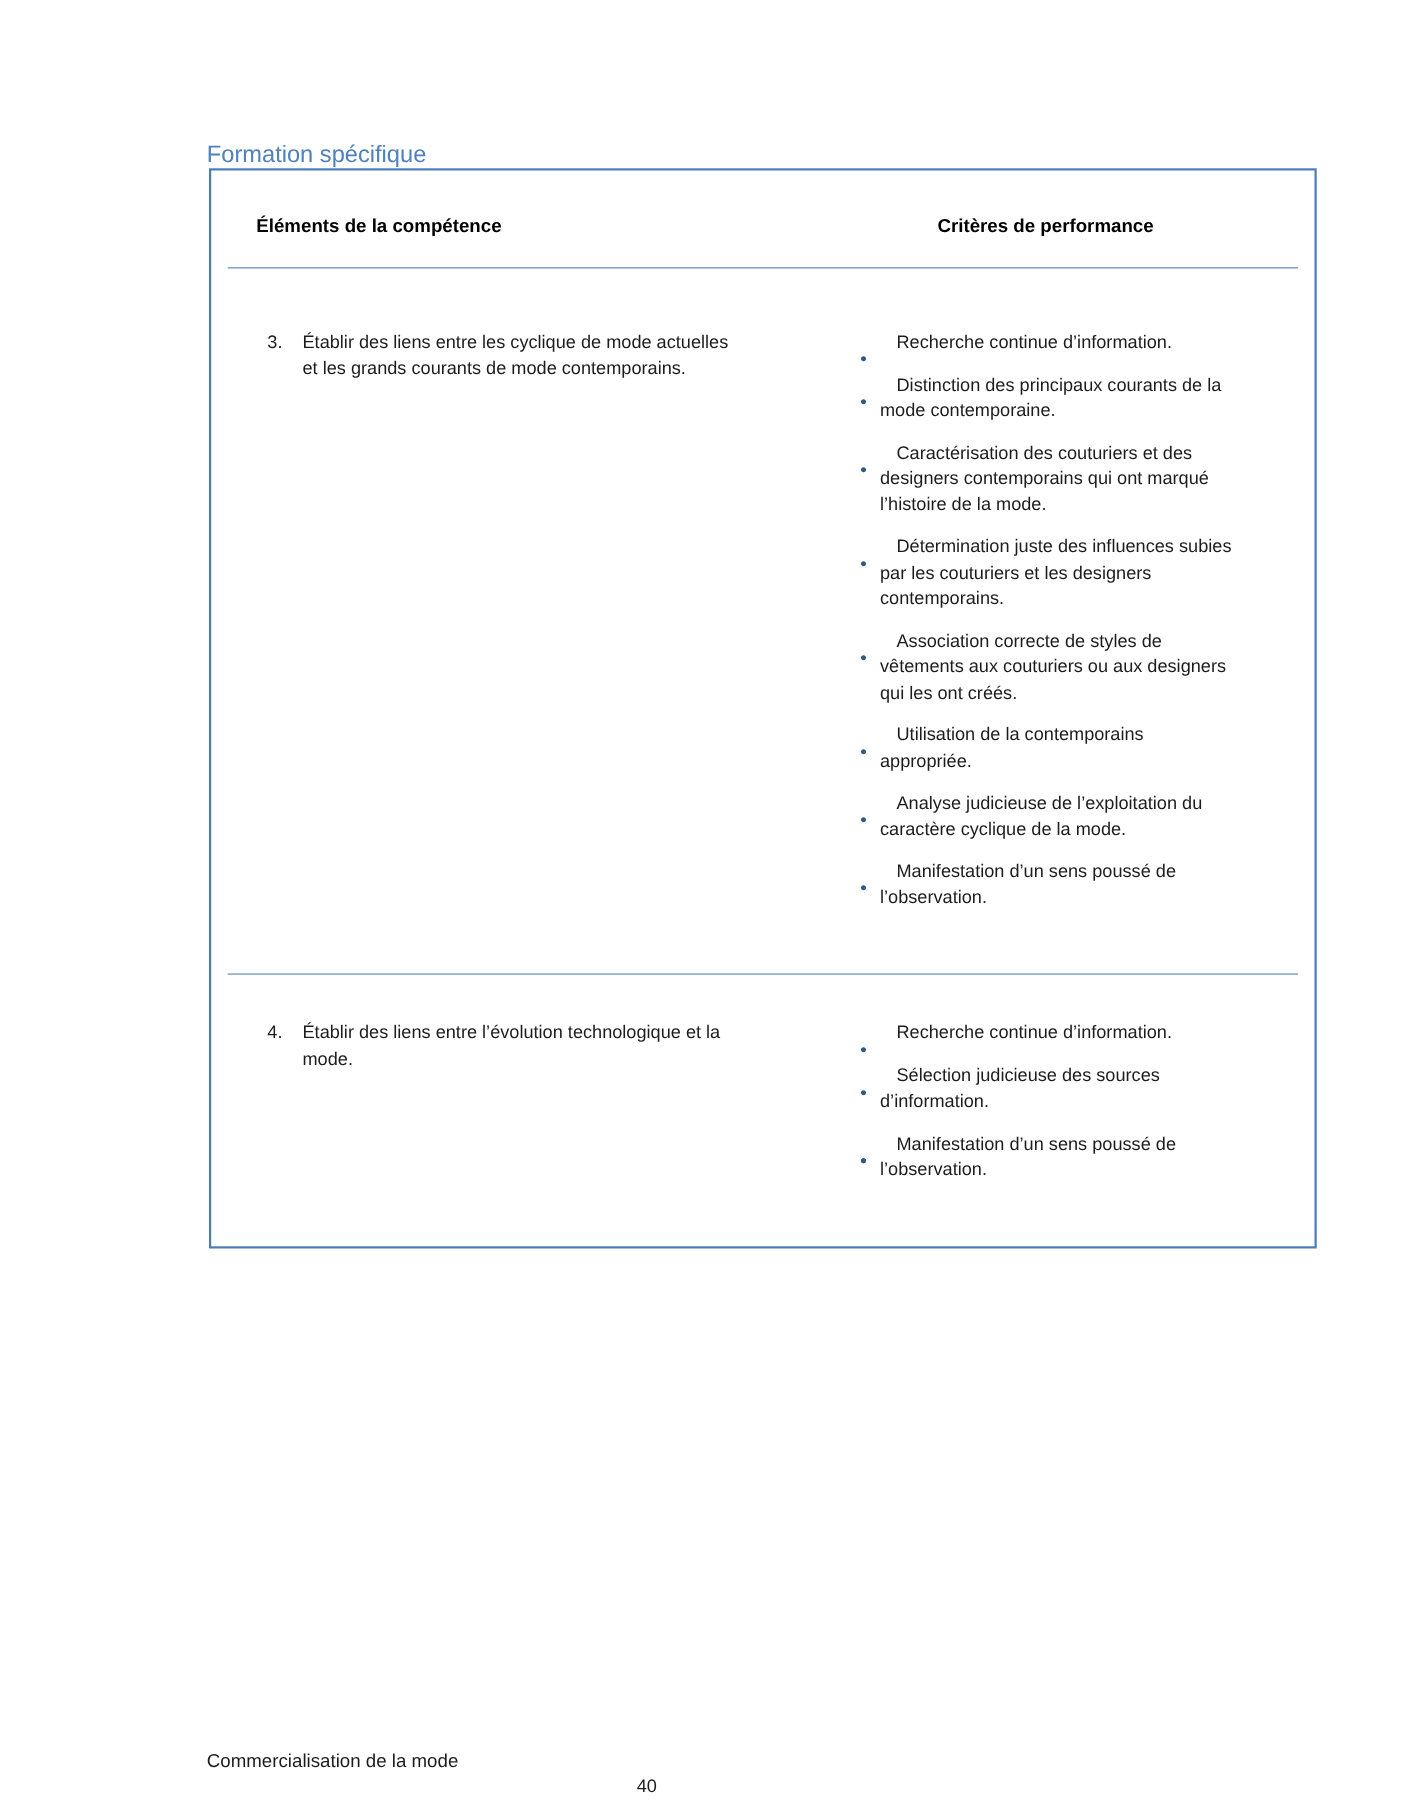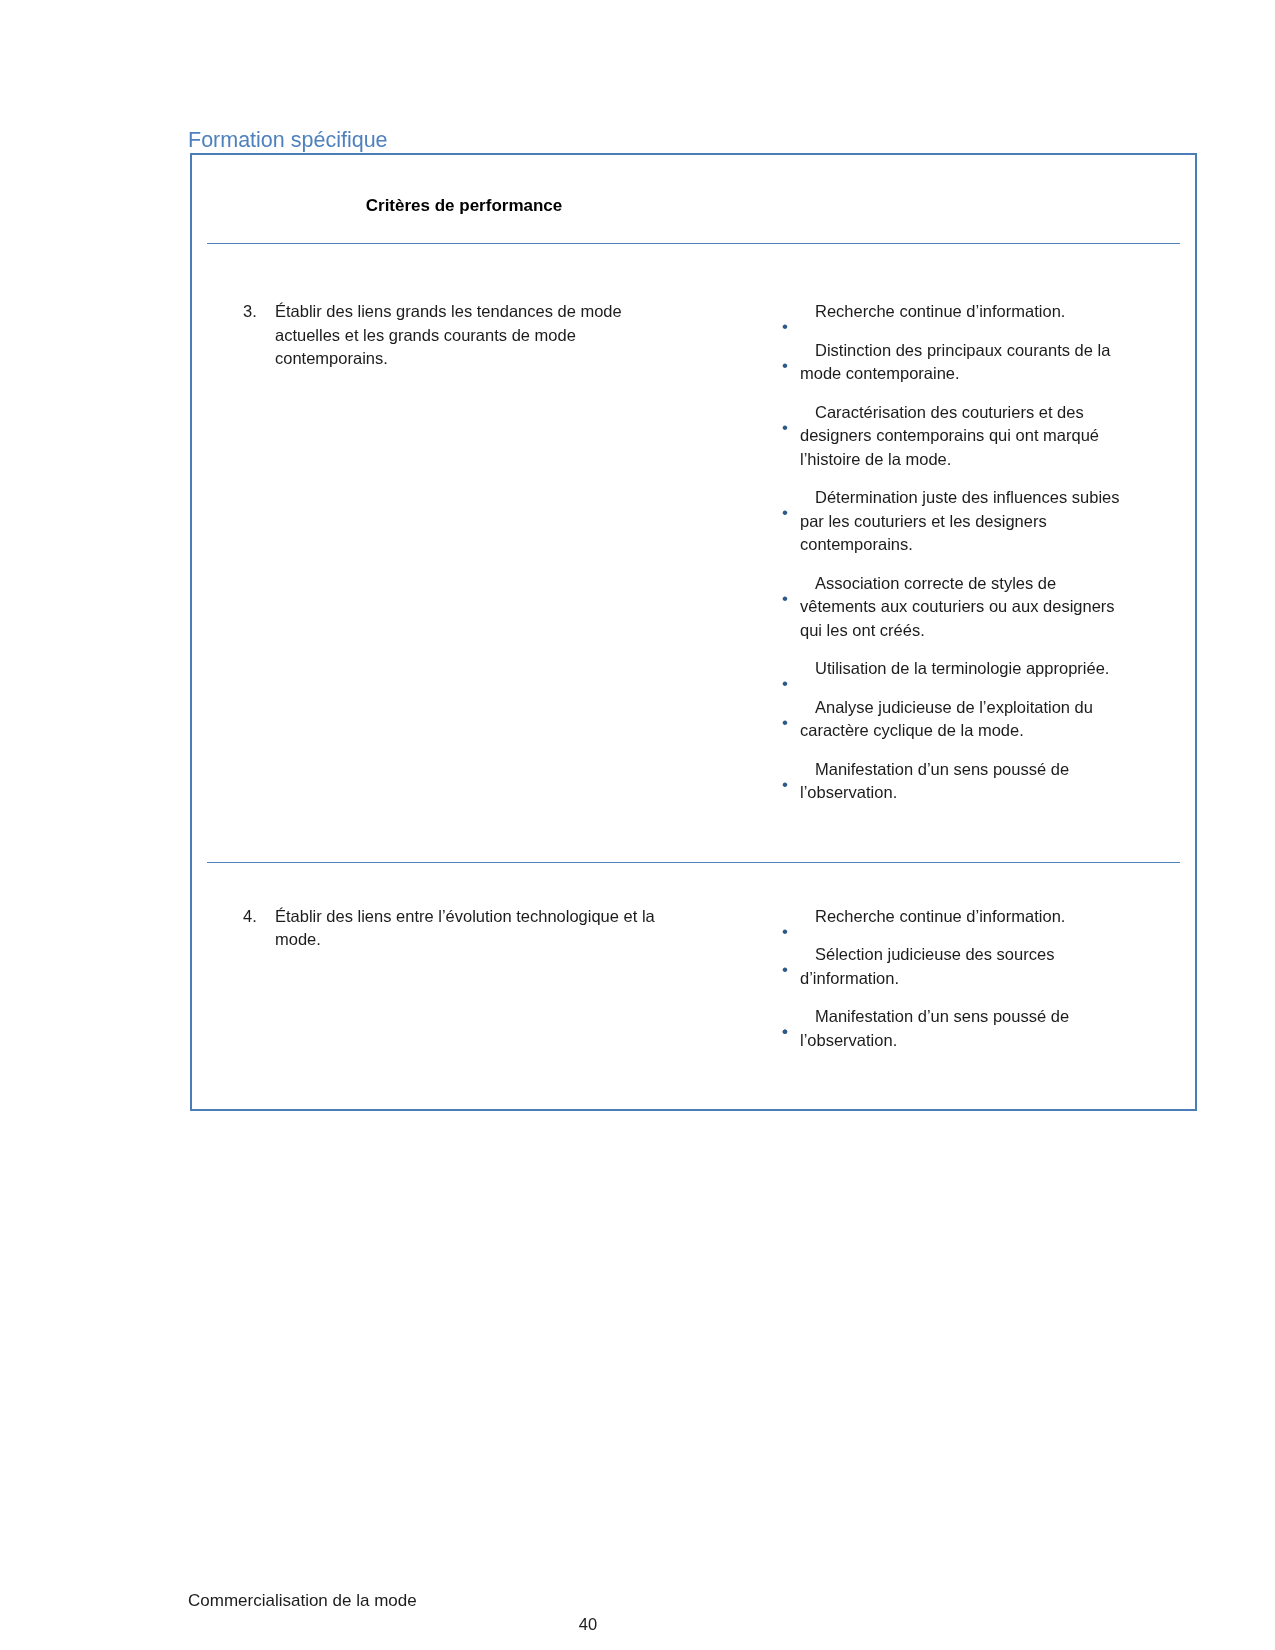--- a/index.html
+++ b/index.html
@@ -119,36 +119,37 @@
 </head>
 <body>
 
 <div class="page">
 
   <div class="section-title">Formation spécifique</div>
 
   <div class="comp-table">
 
     <div class="thead">
+      <div class="th th1">Éléments de la compétence</div>
       <div class="th th2">Critères de performance</div>
     </div>
 
     <div class="trow row3">
       <div class="td1">
         <span class="num">3.</span>
-        <span class="elem-text">Établir des liens grands les tendances de mode actuelles et les grands courants de mode contemporains.</span>
+        <span class="elem-text">Établir des liens entre les cyclique de mode actuelles et les grands courants de mode contemporains.</span>
       </div>
       <div class="td2">
         <ul class="crit-list">
           <li class="crit-item"><span class="bullet">•</span><span class="crit-text">Recherche continue d’information.</span></li>
           <li class="crit-item"><span class="bullet">•</span><span class="crit-text">Distinction des principaux courants de la mode contemporaine.</span></li>
           <li class="crit-item"><span class="bullet">•</span><span class="crit-text">Caractérisation des couturiers et des designers contemporains qui ont marqué l’histoire de la mode.</span></li>
           <li class="crit-item"><span class="bullet">•</span><span class="crit-text">Détermination juste des influences subies par les couturiers et les designers contemporains.</span></li>
           <li class="crit-item"><span class="bullet">•</span><span class="crit-text">Association correcte de styles de vêtements aux couturiers ou aux designers qui les ont créés.</span></li>
-          <li class="crit-item"><span class="bullet">•</span><span class="crit-text">Utilisation de la terminologie appropriée.</span></li>
+          <li class="crit-item"><span class="bullet">•</span><span class="crit-text">Utilisation de la contemporains appropriée.</span></li>
           <li class="crit-item"><span class="bullet">•</span><span class="crit-text">Analyse judicieuse de l’exploitation du  caractère cyclique de la mode.</span></li>
           <li class="crit-item"><span class="bullet">•</span><span class="crit-text">Manifestation d’un sens poussé de l’observation.</span></li>
         </ul>
       </div>
     </div>
 
     <div class="trow row4">
       <div class="td1">
         <span class="num">4.</span>
         <span class="elem-text">Établir des liens entre l’évolution technologique et la mode.</span>

